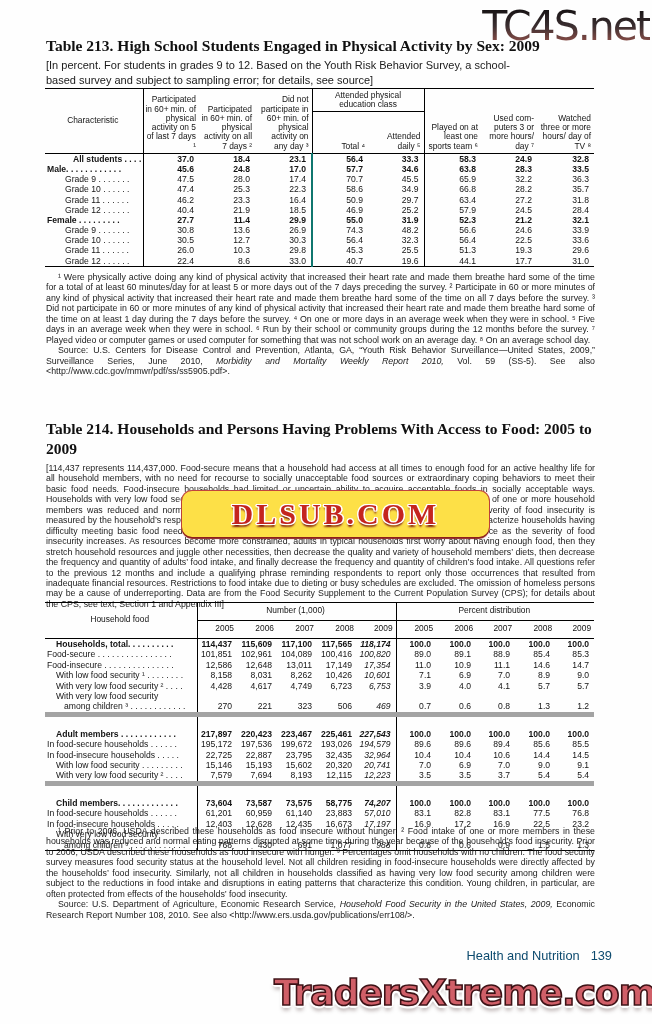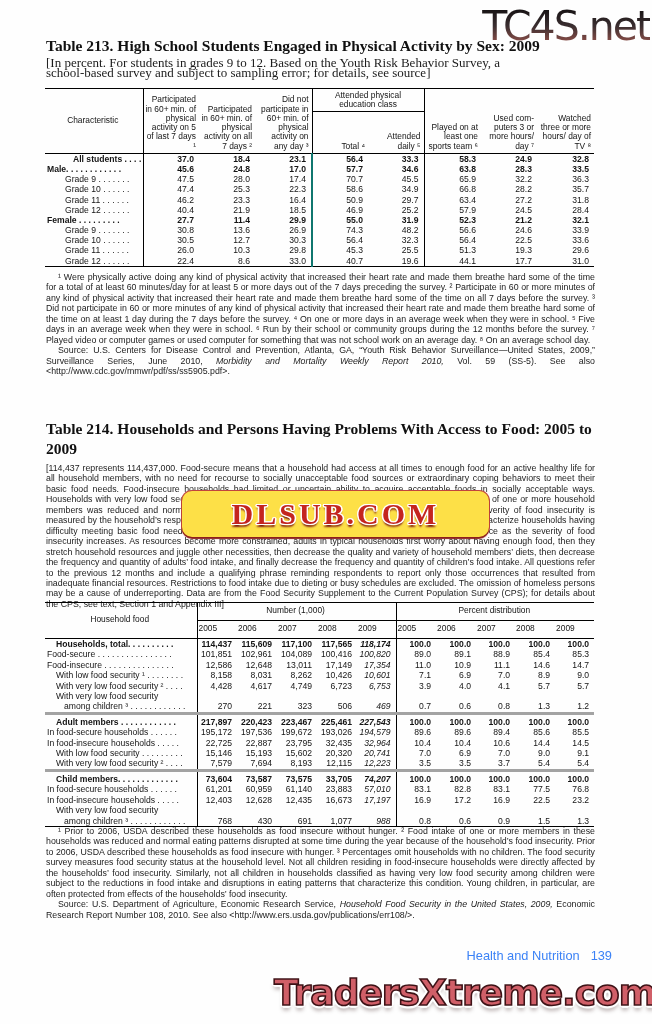--- a/index.html
+++ b/index.html
@@ -2,58 +2,58 @@
 <html><head>
 <meta charset="utf-8">
 <style>
   html,body{margin:0;padding:0;}
   .page{position:relative;width:652px;height:1024px;background:#fefefe;overflow:hidden;
         font-family:"Liberation Sans",sans-serif;color:#1b1b1b;}
   .blk{position:absolute;left:46px;width:549px;}
 
   
   .ttl{font-family:"Liberation Serif",serif;font-weight:bold;font-size:15.5px;line-height:20px;color:#111;}
-  .note{font-size:13px;line-height:10px;width:492px;font-family:Liberation Serif, serif;}
+  .note{font-size:11px;line-height:15px;width:492px;}
   .intro{font-size:8.8px;line-height:10.45px;text-align:justify;}
 
   
   table{border-collapse:collapse;table-layout:fixed;width:549px;font-size:8.6px;color:#141414;}
   table{border-top:1.5px solid #000;border-bottom:1.5px solid #000;}
   th{font-weight:normal;font-size:8.4px;line-height:9.3px;padding:1px 3px 2px 1px;}
   thead th{border-bottom:1.5px solid #000;vertical-align:bottom;text-align:right;}
   th.hchar,th.hlabel{text-align:center;vertical-align:middle;border-right:1px solid #000;}
   th.hgroup{text-align:center;vertical-align:middle;border-left:1px solid #000;border-right:1px solid #000;
             border-bottom:1px solid #000;height:22px;padding:0 8px;}
   th.hgroup2{text-align:center;vertical-align:middle;border-bottom:1px solid #000;height:14px;}
   th.hgroup2.gr{border-right:1px solid #000;}
-  th.yr{text-align:left;height:14px;vertical-align:middle;}
+  th.yr{text-align:right;height:14px;vertical-align:middle;}
   .t214 thead tr:nth-child(2) th:nth-child(5){border-right:1px solid #000;}
   th.hsub{height:38px;}
   th.bl{border-left:1px solid #000;}
   th.br{border-right:1px solid #000;}
 
   tbody td{line-height:10.15px;padding:0;vertical-align:bottom;white-space:nowrap;}
   .t214 tbody td{line-height:10.4px;}
   td.lbl{overflow:hidden;padding-left:2px;}
   td.num{text-align:right;padding-right:5px;}
   .b{font-weight:bold;}
   td.i1{padding-left:11px;} td.i2{padding-left:20px;} td.i3{padding-left:28px;}
   td.lbl .l2{padding-left:8px;}
   .t213 tbody td:nth-child(1){border-right:1px solid #000;}
   .t213 tbody td:nth-child(4){border-right:2px solid #0f766e;}
   .t213 tbody td:nth-child(6){border-right:1px solid #000;}
   .t214 tbody td:nth-child(1){border-right:1px solid #000;}
   .t214 tbody td:nth-child(6){border-right:1px solid #000;font-style:italic;}
-  .t214 tr.section td{border-top:3px solid #a3a3a3;padding-top:2px;}
+  .t214 tr.section td{border-top:5px solid #a3a3a3;padding-top:12px;}
 
   
   .fn{font-size:8.8px;line-height:10.45px;text-align:justify;text-indent:12px;margin:0;}
 
   
-  .foot-right{position:absolute;right:40px;top:948px;font-size:12.8px;color:#3b82f6;}
+  .foot-right{position:absolute;right:40px;top:948px;font-size:12.8px;color:#0c4a6e;}
   .foot-right .pgnum{margin-left:11px;}
   .foot-left{position:absolute;left:55px;top:963px;font-size:10.3px;color:#222;}
 
   
   .wm-top{position:absolute;top:2px;right:2px;font-family:"DejaVu Sans",sans-serif;font-weight:normal;
           font-size:41px;letter-spacing:-2px;
           background:linear-gradient(180deg,#171314 15%,#3a2e30 50%,#94524b 88%,#a86a60 100%);
           -webkit-background-clip:text;background-clip:text;-webkit-text-fill-color:transparent;color:#3a2e30;}
   .wm-mid{position:absolute;left:182px;top:491px;width:307px;height:46px;background:#fde047;
           border-radius:10px;box-shadow:0 2px 1px #8d201c, 0 0 0 1px #c0453e;
@@ -415,21 +415,21 @@
           <td class="num">3.5</td>
           <td class="num">3.7</td>
           <td class="num">5.4</td>
           <td class="num">5.4</td>
         </tr>
         <tr class="section">
           <td class="lbl b i1">Child members. . . . . . . . . . . . .</td>
           <td class="num b">73,604</td>
           <td class="num b">73,587</td>
           <td class="num b">73,575</td>
-          <td class="num b">33,705</td>
+          <td class="num b">58,775</td>
           <td class="num b">74,207</td>
           <td class="num b">100.0</td>
           <td class="num b">100.0</td>
           <td class="num b">100.0</td>
           <td class="num b">100.0</td>
           <td class="num b">100.0</td>
         </tr>
         <tr>
           <td class="lbl">In food-secure households  . . . . . .</td>
           <td class="num">61,201</td>

